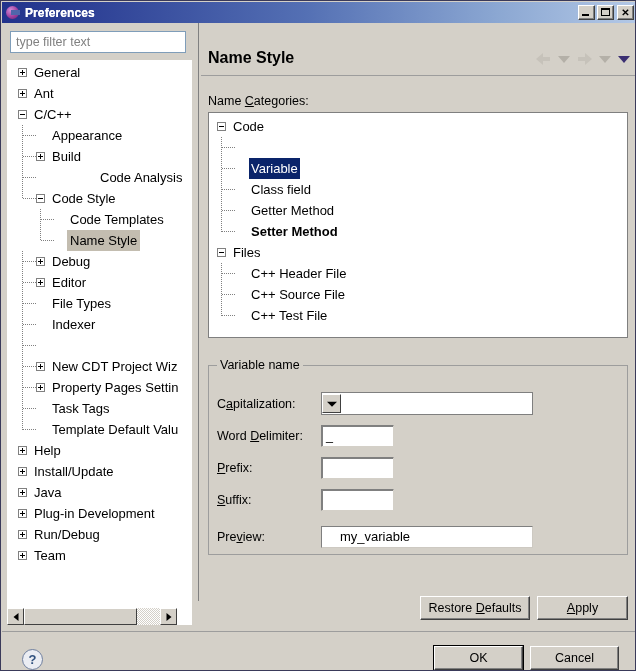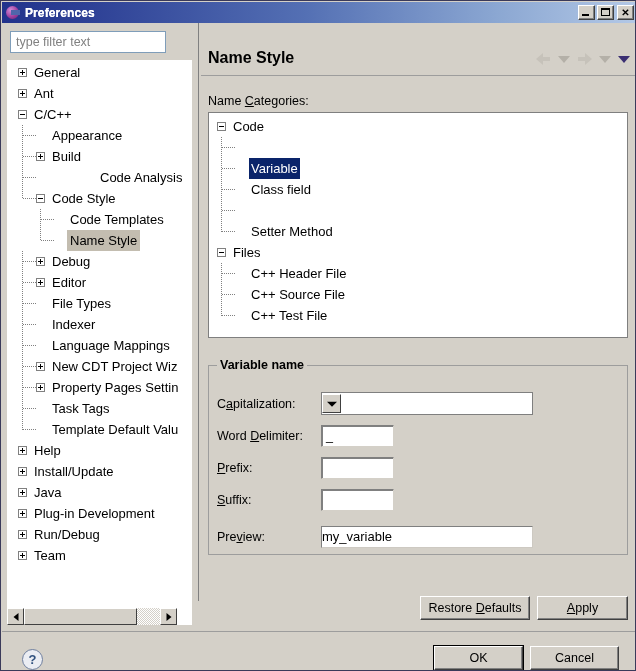--- a/index.html
+++ b/index.html
@@ -106,21 +106,21 @@
   
   #left-pane {
     position: absolute;
     left: 0; top: 0;
     width: 196px; height: 578px;
     background: #d4d0c8;
   }
   #filter-box {
     position: absolute;
     left: 8px; top: 8px;
-    width: 156px; height: 22px;
+    width: 176px; height: 22px;
     background: #ffffff;
     border: 1px solid #7f9db9;
     box-sizing: border-box;
     display: flex; align-items: center;
     padding-left: 5px;
   }
   #filter-box .ph {
     color: #808080;
     font-size: 12.5px;
   }
@@ -345,21 +345,20 @@
     width: 420px; height: 190px;
     border: 1px solid #9d9d9d;
     box-sizing: border-box;
   }
   #group-legend {
     position: absolute;
     left: 8px; top: -8px;
     background: #d4d0c8;
     padding: 0 3px;
     font-size: 12.5px;
-    font-weight: bold;
   }
   .flabel {
     position: absolute;
     left: 8px;
     font-size: 12.5px;
     line-height: 24px;
     white-space: nowrap;
   }
   .txtfield {
     position: absolute;
@@ -416,21 +415,21 @@
     position: absolute;
     left: 112px; top: 160px;
     width: 212px; height: 22px;
     background: #ffffff;
     border: 1px solid #7f7f7f;
     border-right-color: #cdc9c2;
     border-bottom-color: #cdc9c2;
     box-sizing: border-box;
     font-size: 13px;
     line-height: 20px;
-    padding-left: 0;
+    padding-left: 18px;
     color: #000;
   }
 
   
   .btn {
     position: absolute;
     height: 24px;
     background: #d4d0c8;
     border-top: 1px solid #ffffff;
     border-left: 1px solid #ffffff;
@@ -555,23 +554,20 @@
           <div class="tree-row" style="top: 212px; position: absolute; left: 0px; right: 0px;">
             <span class="exp plus" style="left: 29px;"></span>
             <span class="lbl" style="left: 45px;">Editor</span>
           </div>
           <div class="tree-row" style="top: 233px; position: absolute; left: 0px; right: 0px;">
             <span class="lbl" style="left: 45px;">File Types</span>
           </div>
           <div class="tree-row" style="top: 254px; position: absolute; left: 0px; right: 0px;">
             <span class="lbl" style="left: 45px;">Indexer</span>
           </div>
-          <div class="tree-row" style="top: 275px; position: absolute; left: 0px; right: 0px;">
-            <span class="lbl" style="left: 45px;">Language Mappings</span>
-          </div>
           <div class="tree-row" style="top: 296px; position: absolute; left: 0px; right: 0px;">
             <span class="exp plus" style="left: 29px;"></span>
             <span class="lbl" style="left: 45px;">New CDT Project Wiz</span>
           </div>
           <div class="tree-row" style="top: 317px; position: absolute; left: 0px; right: 0px;">
             <span class="exp plus" style="left: 29px;"></span>
             <span class="lbl" style="left: 45px;">Property Pages Settin</span>
           </div>
           <div class="tree-row" style="top: 338px; position: absolute; left: 0px; right: 0px;">
             <span class="lbl" style="left: 45px;">Task Tags</span>
@@ -655,21 +651,24 @@
             <div class="tree-row" style="top: 3px; position: absolute; left: 0px; right: 0px;">
               <span class="exp" style="left: 8px;"></span>
               <span class="lbl" style="left: 24px;">Code</span>
             </div>
             <div class="tree-row" style="top: 45px; position: absolute; left: 0px; right: 0px;">
               <span class="lbl sel" style="left: 42px;">Variable</span>
             </div>
             <div class="tree-row" style="top: 66px; position: absolute; left: 0px; right: 0px;">
               <span class="lbl" style="left: 42px;">Class field</span>
             </div>
-            <div class="tree-row" style="top: 108px; position: absolute; left: 0px; right: 0px;">
+            <div class="tree-row" style="top: 87px; position: absolute; left: 0px; right: 0px;">
+              <span class="lbl" style="left: 42px;">Getter Method</span>
+            </div>
+            <div class="tree-row" style="top: 108px; position: absolute; left: 0px; right: 0px; font-weight: bold;">
               <span class="lbl" style="left: 42px;">Setter Method</span>
             </div>
             <div class="tree-row" style="top: 129px; position: absolute; left: 0px; right: 0px;">
               <span class="exp" style="left: 8px;"></span>
               <span class="lbl" style="left: 24px;">Files</span>
             </div>
             <div class="tree-row" style="top: 150px; position: absolute; left: 0px; right: 0px; padding-left: 30px;">
               <span class="lbl" style="left: 42px;">C++ Header File</span>
             </div>
             <div class="tree-row" style="top: 171px; position: absolute; left: 0px; right: 0px;">

